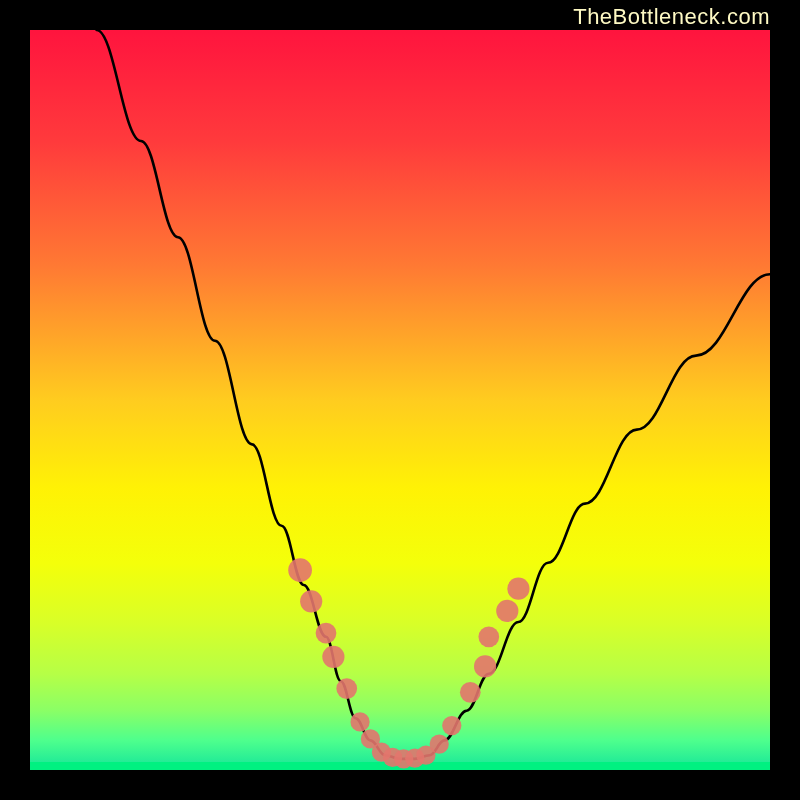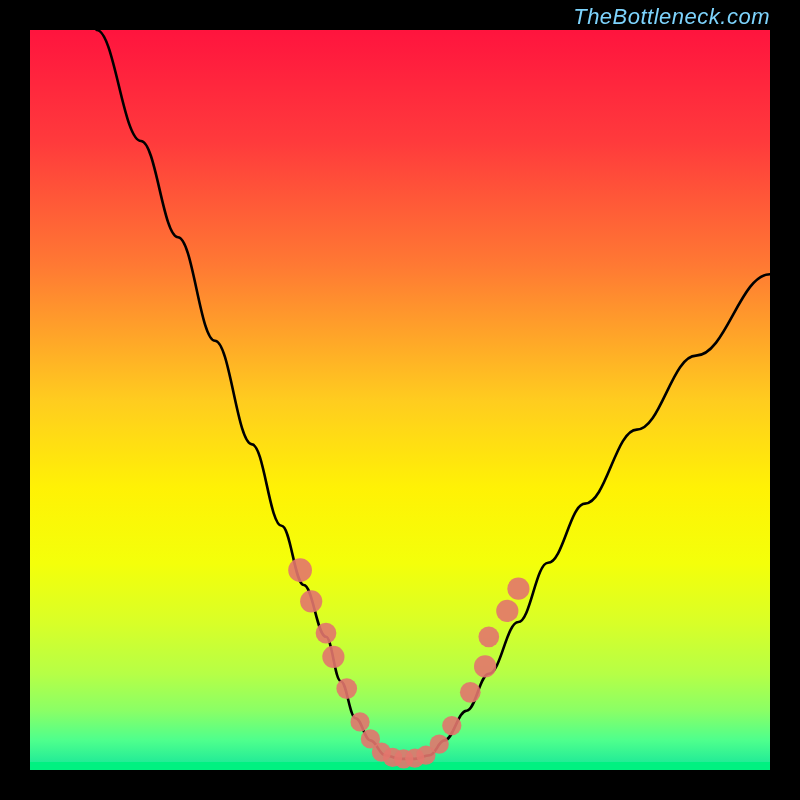--- a/index.html
+++ b/index.html
@@ -71,14 +71,14 @@
         <circle cx="395.90" cy="725.20" r="9.62" fill="#e2766d" fill-opacity="0.9" stroke="#bb423d" stroke-width="0"></circle>
         <circle cx="409.22" cy="714.10" r="9.62" fill="#e2766d" fill-opacity="0.9" stroke="#bb423d" stroke-width="0"></circle>
         <circle cx="421.80" cy="695.60" r="9.62" fill="#e2766d" fill-opacity="0.9" stroke="#bb423d" stroke-width="0"></circle>
         <circle cx="440.30" cy="662.30" r="10.36" fill="#e2766d" fill-opacity="0.9" stroke="#bb423d" stroke-width="0"></circle>
         <circle cx="455.10" cy="636.40" r="11.10" fill="#e2766d" fill-opacity="0.9" stroke="#bb423d" stroke-width="0"></circle>
         <circle cx="458.80" cy="606.80" r="10.36" fill="#e2766d" fill-opacity="0.9" stroke="#bb423d" stroke-width="0"></circle>
         <circle cx="477.30" cy="580.90" r="11.10" fill="#e2766d" fill-opacity="0.9" stroke="#bb423d" stroke-width="0"></circle>
         <circle cx="488.40" cy="558.70" r="11.10" fill="#e2766d" fill-opacity="0.9" stroke="#bb423d" stroke-width="0"></circle>
       </svg>
     </div>
-  <div class="watermark" id="wm" style="right: 30px; top: 4px; color: #7dd3fc; font-style: italic;">TheBottleneck.com</div>
+  <div class="watermark" id="wm" style="right: 30px; top: 4px; color: #fef9c3;">TheBottleneck.com</div>
 </div>
 
 </body></html>

